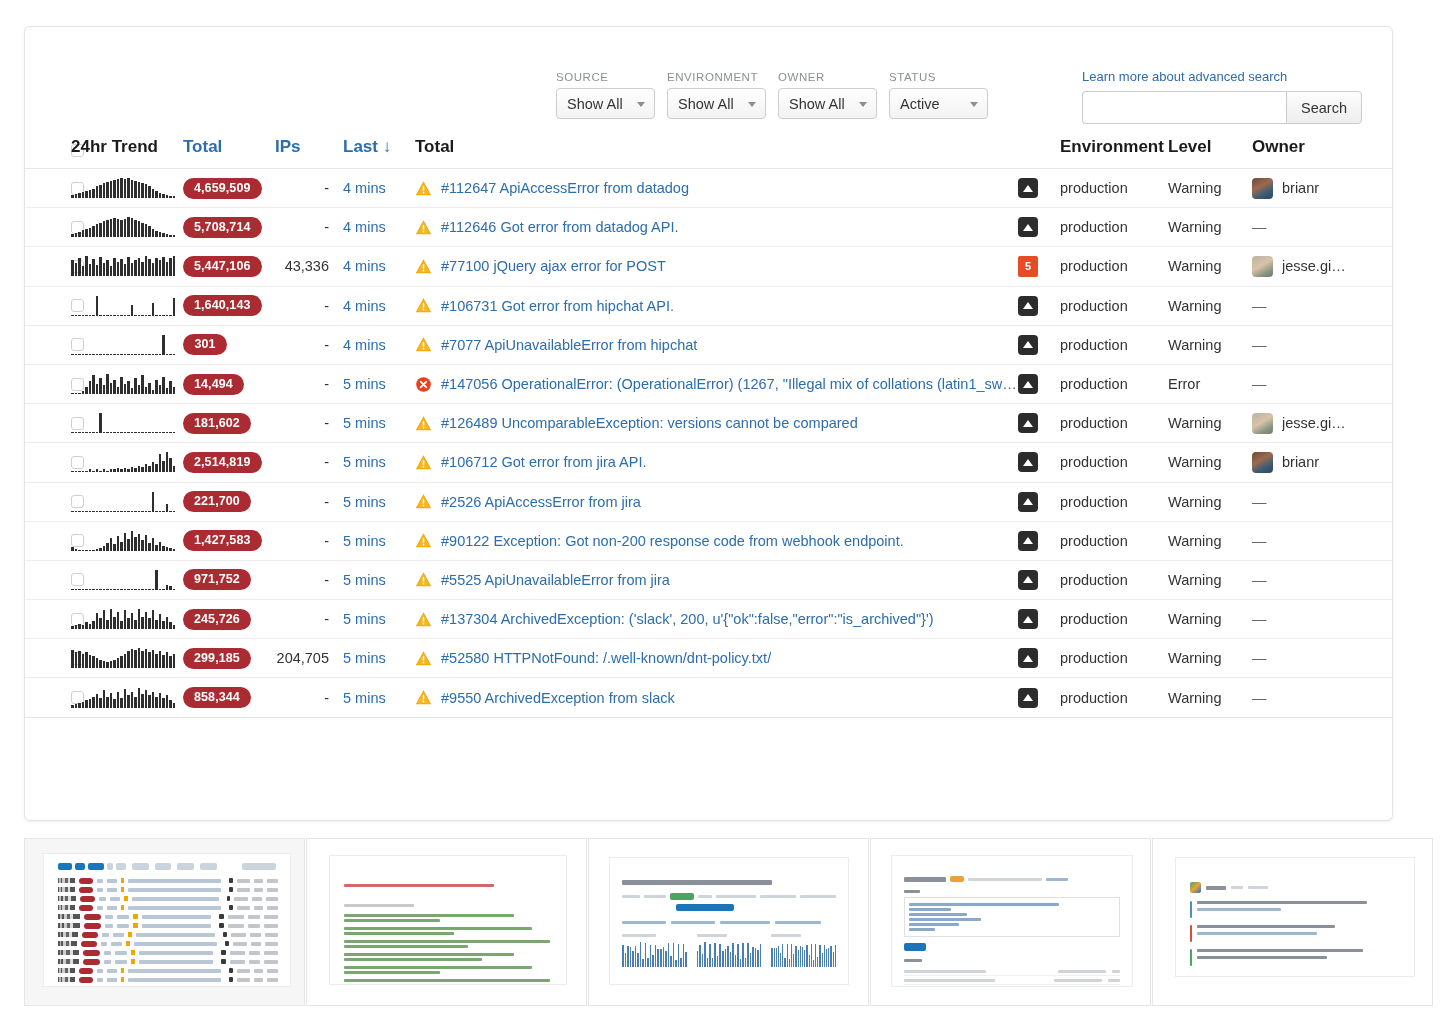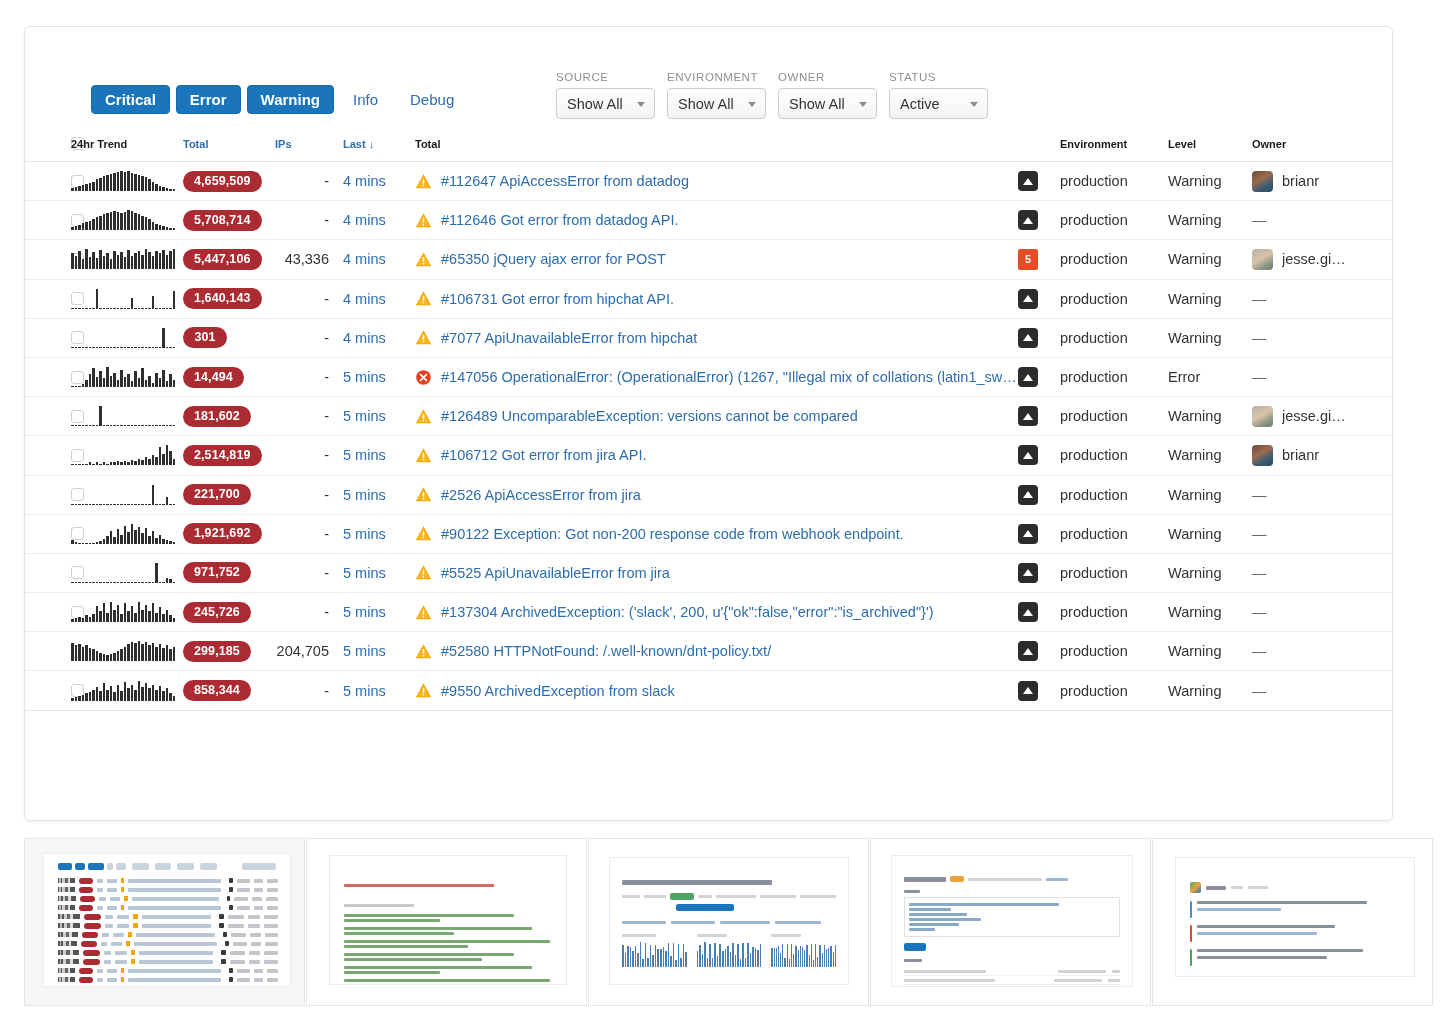--- a/index.html
+++ b/index.html
@@ -71,21 +71,21 @@
   .searchbtn {
     border: 1px solid #ccc; border-radius: 0 4px 4px 0;
     background: linear-gradient(#fdfdfd,#ededed);
     font-size: 14.5px; color: #333; padding: 0 14px; cursor: pointer;
     font-family: "Liberation Sans", sans-serif;
   }
 
   
   .tbl { width: 100%; border-collapse: collapse; table-layout: fixed; }
   .tbl th {
-    font-size: 11px; text-align: left; font-weight: bold;
+    font-size: 17px; text-align: left; font-weight: bold;
     padding: 0 0 11px 0; border-bottom: 1px solid #e6e6e6;
     color: #1b1b1b; vertical-align: bottom;
   }
   .tbl th.lnk { color: #2c6dad; cursor: pointer; }
   .tbl td {
     font-size: 14.5px; padding: 0; height: 39.2px;
     border-bottom: 1px solid #ededed; vertical-align: middle; color: #333;
   }
   .tbl tr:last-child td { border-bottom: 1px solid #e6e6e6; }
 
@@ -202,27 +202,20 @@
   .tline.dark { background:#8a9099; }
 </style>
 </head>
 <body>
 
 <div class="page">
 
   <div class="card">
 
     <div class="toolbar">
-      <div class="levelbtns" id="levelbtns">
-          <span class="lvl">Critical</span>
-          <span class="lvl">Error</span>
-          <span class="lvl">Warning</span>
-          <span class="lvl off">Info</span>
-          <span class="lvl off">Debug</span>
-        </div>
       <div class="filters" id="filters">
           <div class="filter">
             <div class="flabel">SOURCE</div>
             <div class="sel">
               <span>Show All</span>
               <span class="caret"></span>
             </div>
           </div>
           <div class="filter">
             <div class="flabel">ENVIRONMENT</div>
@@ -240,20 +233,27 @@
           </div>
           <div class="filter">
             <div class="flabel">STATUS</div>
             <div class="sel">
               <span>Active</span>
               <span class="caret"></span>
             </div>
           </div>
         </div>
 
+      <div class="searchwrap">
+        <span class="advlink">Learn more about advanced search</span>
+        <div class="searchrow">
+          <input class="searchinput" type="text" placeholder="" style="">
+          <button class="searchbtn">Search</button>
+        </div>
+      </div>
     </div>
 
     <table class="tbl">
       <thead>
         <tr>
           <th class="c-chk">
             <span class="chkbox"></span>
           </th>
           <th class="c-trend">24hr Trend</th>
           <th class="c-total lnk">Total</th>
@@ -436,21 +436,21 @@
             <td class="c-ips">43,336</td>
             <td class="c-last"><span class="lastlink">4 mins</span></td>
             <td class="c-item">
               <span class="itemcell">
                 <svg class="ico" viewBox="0 0 20 20">
                   <path d="M10 1.6 19 18H1z" fill="#f0a500"></path>
                   <path d="M10 3.6 17.3 17H2.7z" fill="#f5b820"></path>
                   <rect x="9.1" y="7.2" width="1.8" height="5.4" rx=".8" fill="#fff"></rect>
                   <circle cx="10" cy="14.8" r="1" fill="#fff"></circle>
                 </svg>
-                <span class="itemtext">#65350 jQuery ajax error for POST</span>
+                <span class="itemtext">#77100 jQuery ajax error for POST</span>
               </span>
             </td>
             <td class="c-src">
               <span class="srchtml">5</span>
             </td>
             <td class="c-env">production</td>
             <td class="c-lvl">Warning</td>
             <td class="c-own">
               <span class="ownercell">
                 <span class="avatar av-2"></span>
@@ -863,21 +863,21 @@
                 <i style="height:8px"></i>
                 <i style="height:13px"></i>
                 <i style="height:6px"></i>
                 <i style="height:9px"></i>
                 <i style="height:5px"></i>
                 <i style="height:4px"></i>
                 <i style="height:3px"></i>
                 <i style="height:2px"></i>
               </span>
             </td>
-            <td class="c-total"><span class="pill">1,921,692</span></td>
+            <td class="c-total"><span class="pill">1,427,583</span></td>
             <td class="c-ips">-</td>
             <td class="c-last"><span class="lastlink">5 mins</span></td>
             <td class="c-item">
               <span class="itemcell">
                 <svg class="ico" viewBox="0 0 20 20">
                   <path d="M10 1.6 19 18H1z" fill="#f0a500"></path>
                   <path d="M10 3.6 17.3 17H2.7z" fill="#f5b820"></path>
                   <rect x="9.1" y="7.2" width="1.8" height="5.4" rx=".8" fill="#fff"></rect>
                   <circle cx="10" cy="14.8" r="1" fill="#fff"></circle>
                 </svg>

